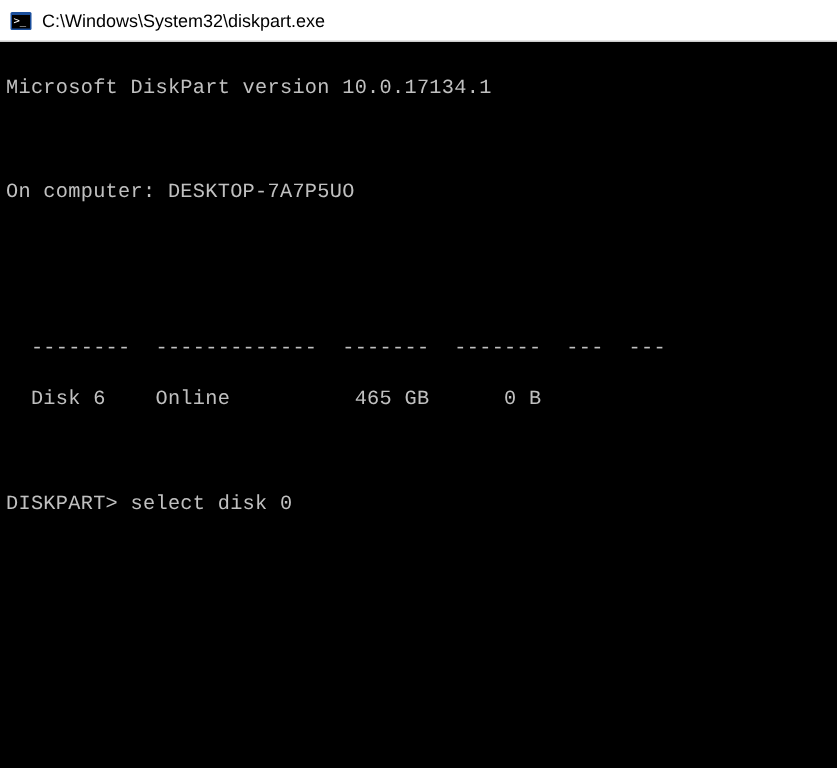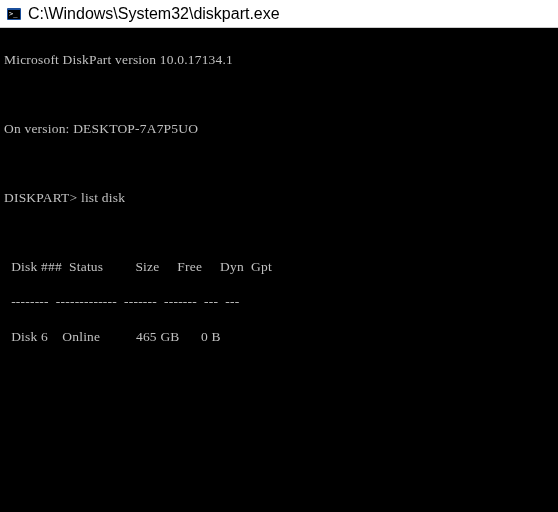--- a/index.html
+++ b/index.html
@@ -22,60 +22,59 @@
       width: 16px;
       height: 16px;
       margin-right: 6px;
       display: flex;
       align-items: center;
       justify-content: center;
     }
     .titlebar-icon svg { display: block; }
     .titlebar-text {
       font-family: 'Segoe UI', Tahoma, sans-serif;
-      font-size: 16px;
+      font-size: 12px;
       color: #000;
     }
     .terminal {
       background: #000;
       color: #c0c0c0;
       font-size: 13.5px;
       line-height: 1.28;
       padding: 6px 6px 6px 4px;
       white-space: pre;
       font-family: Consolas, 'Courier New', monospace;
       letter-spacing: 0.2px;
     }
-    .line { display: block; font-family: Liberation Serif, serif; }
+    .line { display: block; }
   </style>
 </head>
 <body>
 
 <div class="titlebar">
   <span class="titlebar-icon">
     <svg width="16" height="16" viewBox="0 0 16 16">
       <rect x="1" y="2" width="14" height="12" fill="#1b4f9c" rx="1"></rect>
       <rect x="2" y="4" width="12" height="9" fill="#000"></rect>
       <text x="3" y="10" font-size="7" fill="#fff" font-family="monospace">&gt;_</text>
     </svg>
   </span>
   <span class="titlebar-text">C:\Windows\System32\diskpart.exe</span>
 </div>
 
 <div class="terminal">
 <span class="line">Microsoft DiskPart version 10.0.17134.1</span>
 <span class="line"> </span>
-<span class="line">On version: DESKTOP-7A7P5UO</span>
+<span class="line">On computer: DESKTOP-7A7P5UO</span>
 <span class="line"> </span>
-<span class="line">DISKPART&gt; list disk</span>
 <span class="line"> </span>
-<span class="line">  Disk ###  Status         Size     Free     Dyn  Gpt</span>
 <span class="line">  --------  -------------  -------  -------  ---  ---</span>
 <span class="line">  Disk 6    Online          465 GB      0 B</span>
 <span class="line"> </span>
+<span class="line">DISKPART&gt; select disk 0</span>
 <span class="line"> </span>
 
 
 
 
 
 
 
 
 

